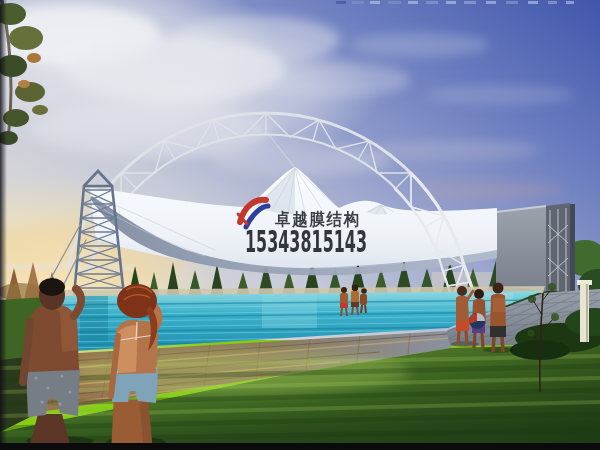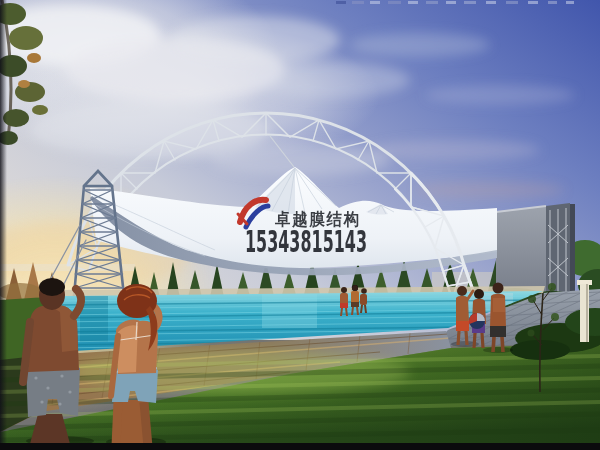--- a/index.html
+++ b/index.html
@@ -1,16 +1,16 @@
 <!DOCTYPE html>
 <html><head>
 <meta charset="utf-8">
 <style>
   html,body{margin:0;padding:0;background:#000;}
-  .stage{position:relative;width:600px;height:450px;overflow:hidden;background:#737373;
+  .stage{position:relative;width:600px;height:450px;overflow:hidden;background:#84cc16;
          font-family:"DejaVu Sans",sans-serif;}
   svg{display:block}
   text{font-family:"DejaVu Sans",sans-serif;}
 </style>
 </head>
 <body>
 
 <div class="stage">
 
 <svg width="600" height="450" viewBox="0 0 600 450">

